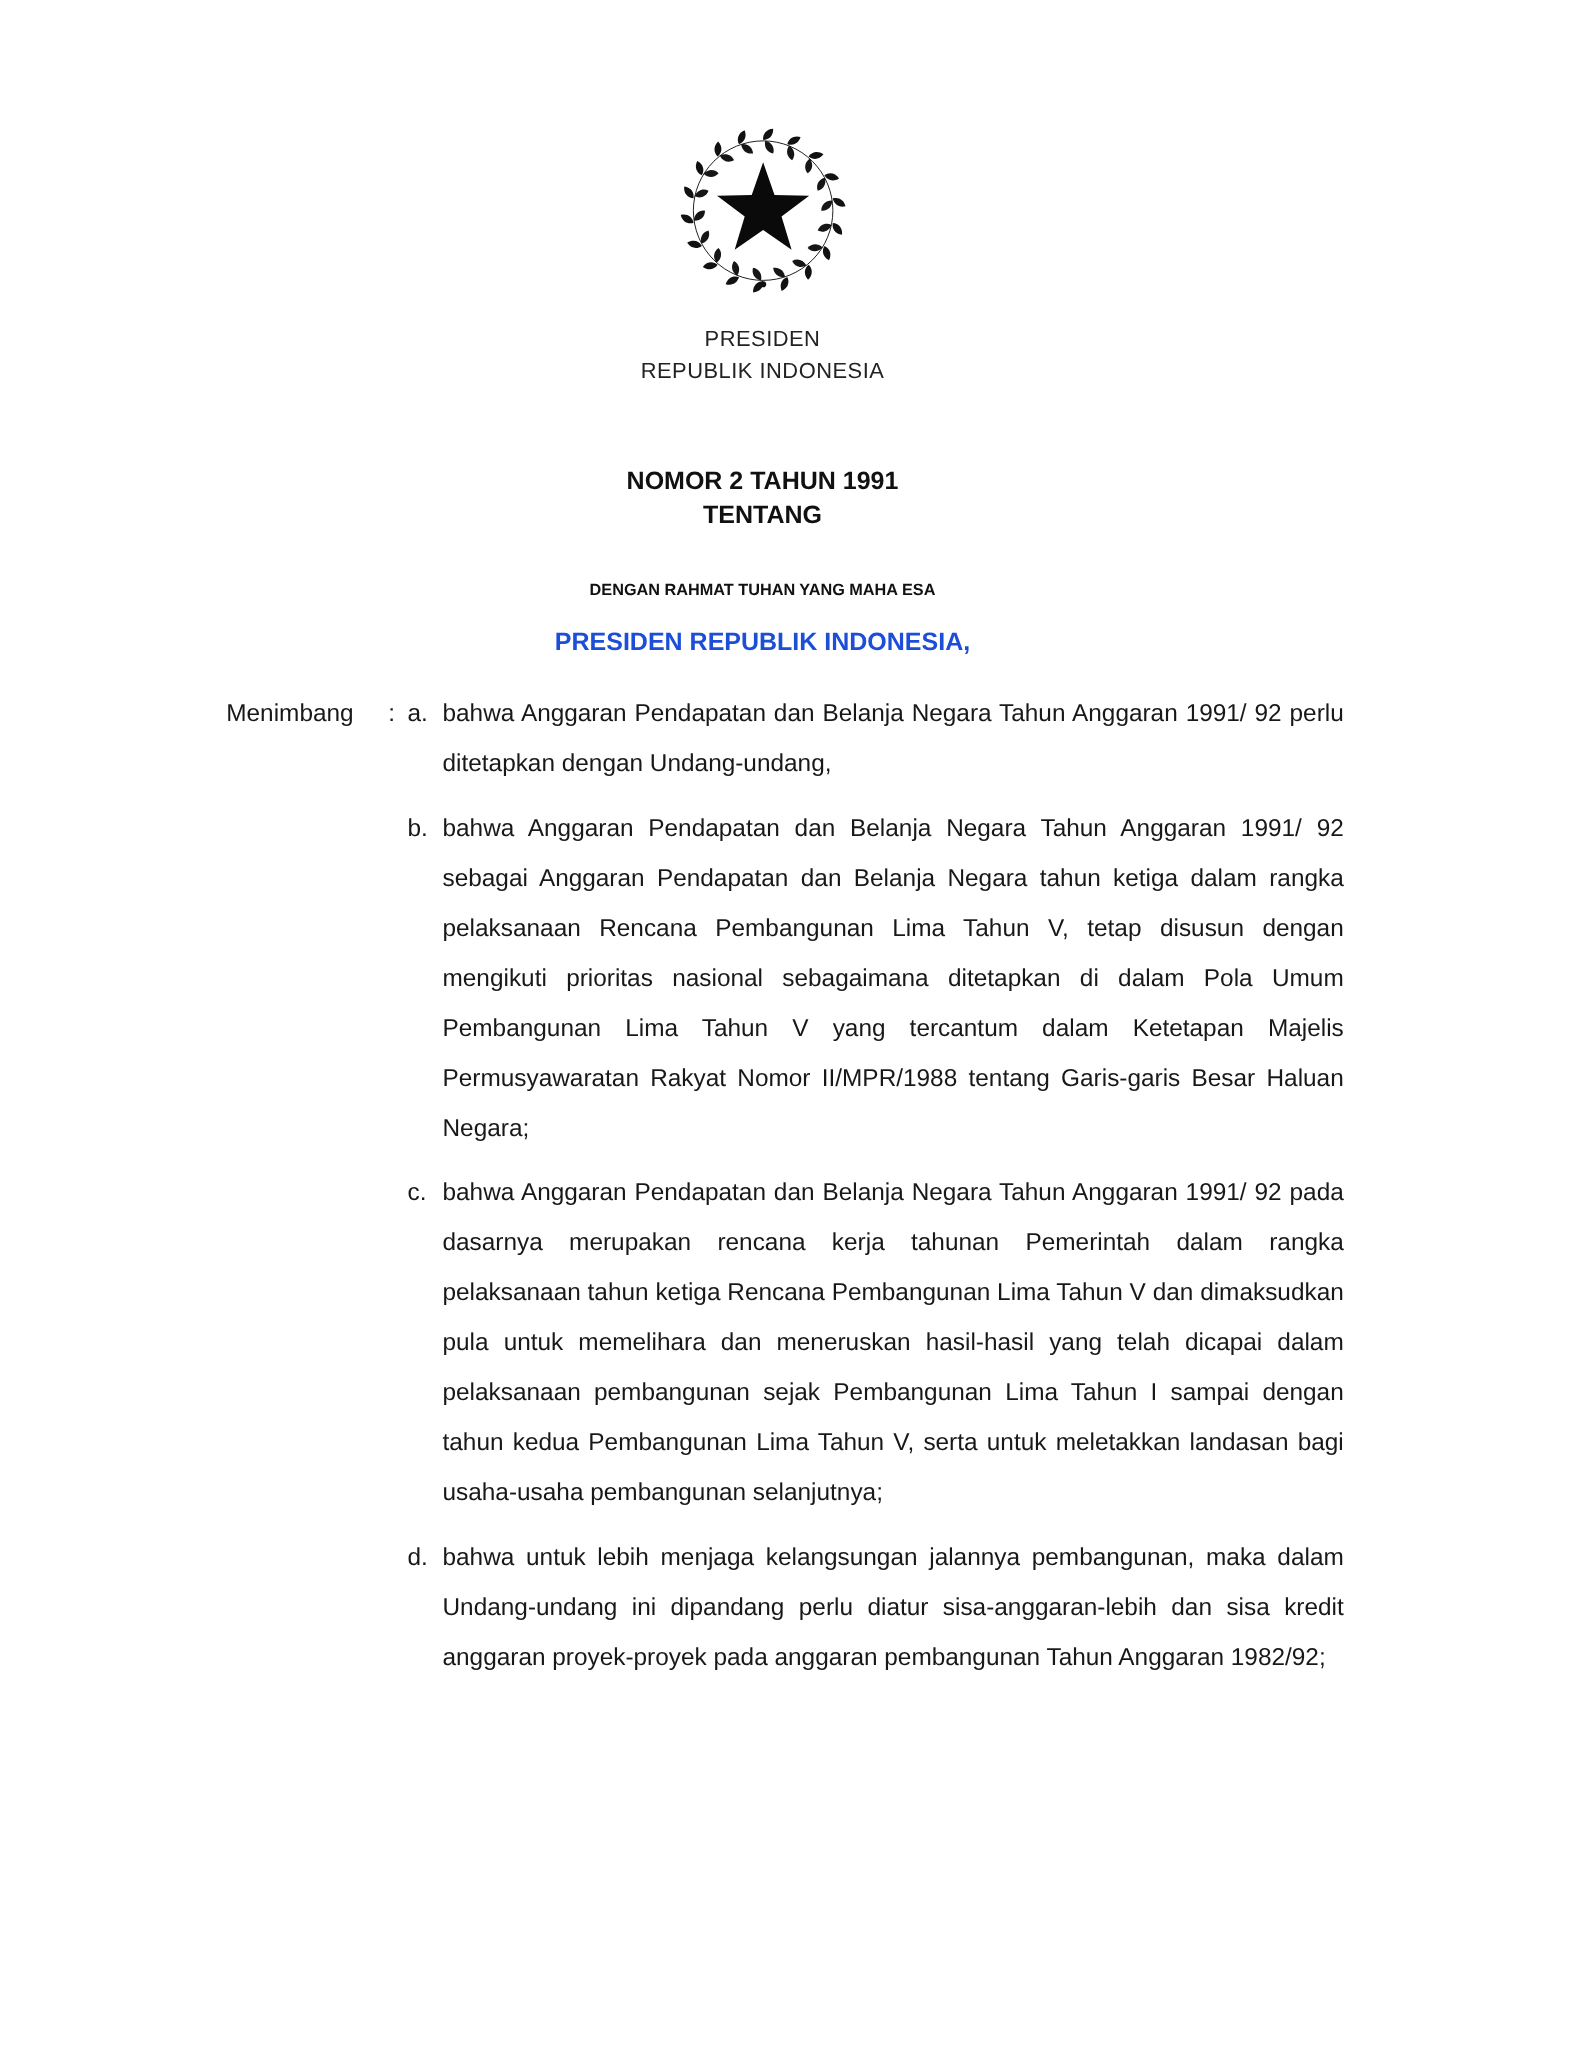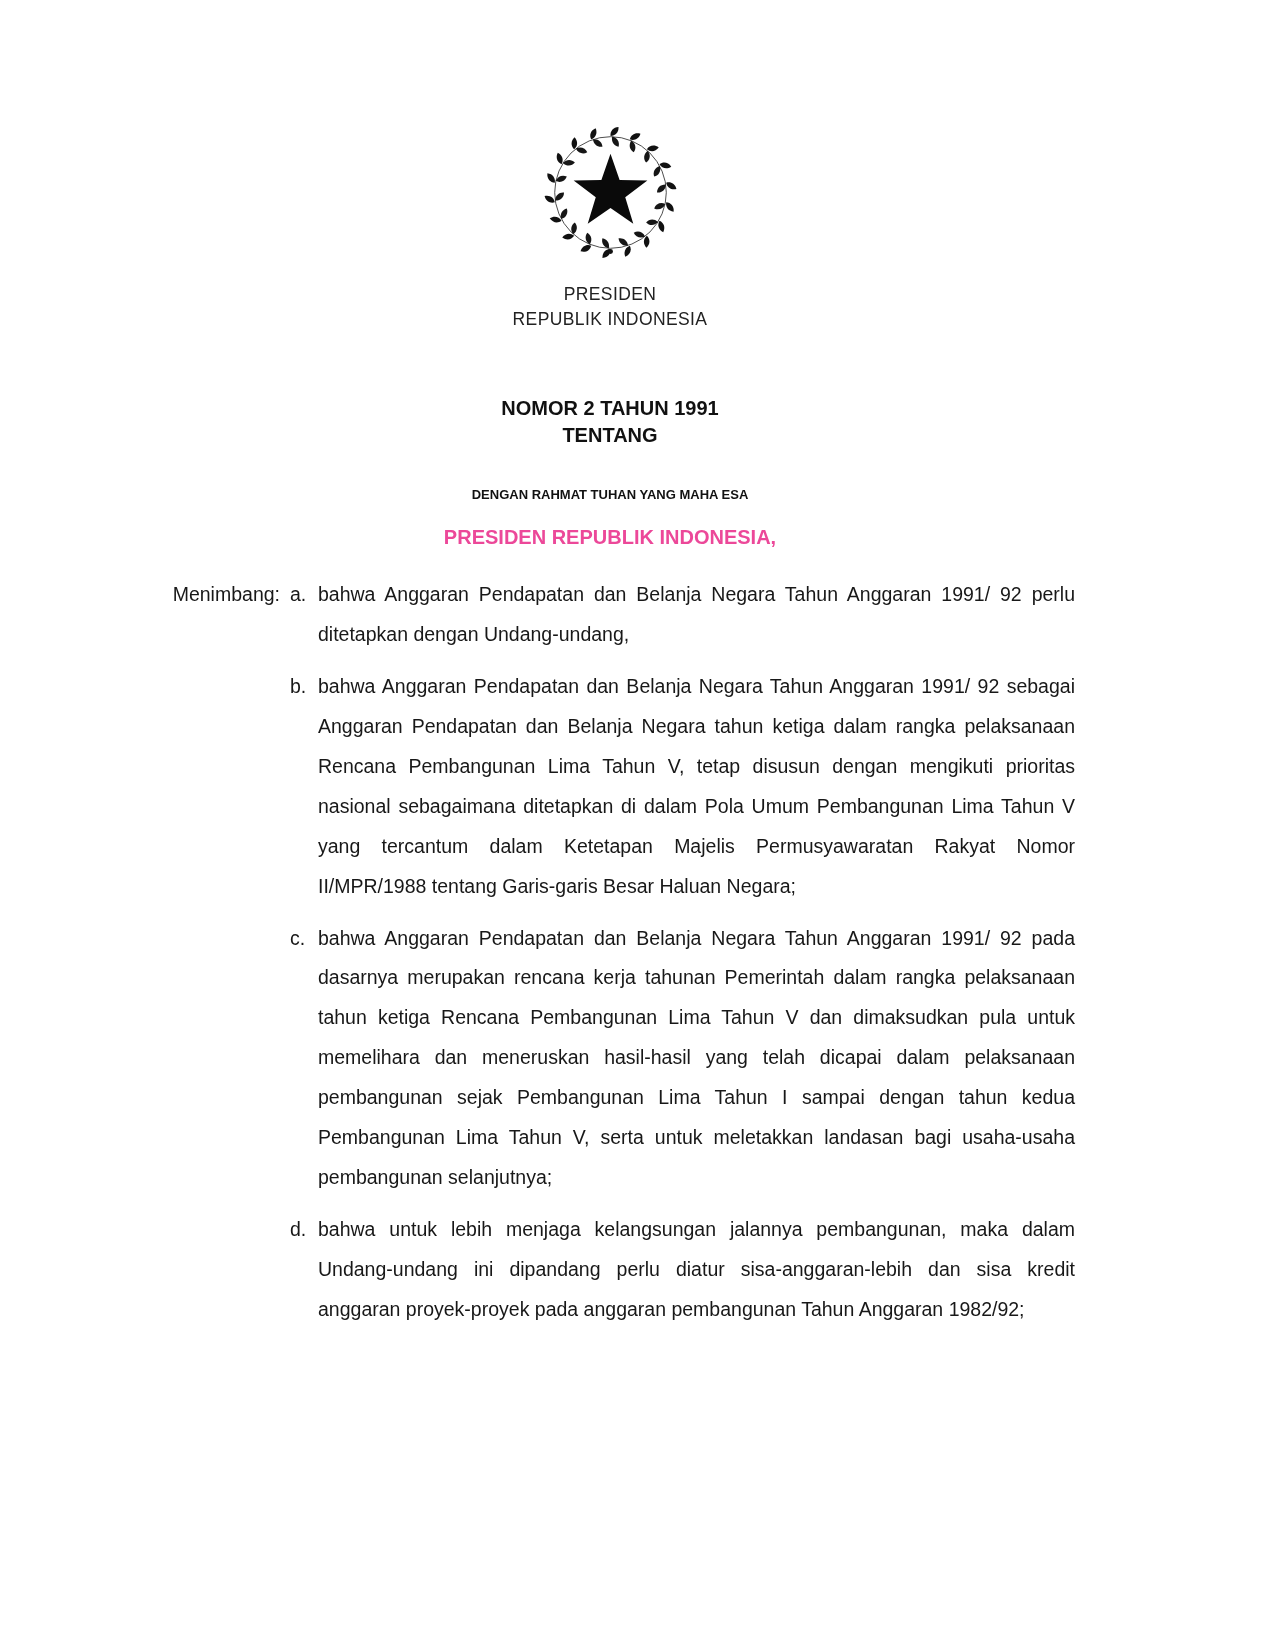--- a/index.html
+++ b/index.html
@@ -8,21 +8,21 @@
     width: 1275px;
     height: 1650px;
     font-family: "Liberation Sans", sans-serif;
     color: #1a1a1a;
     overflow: hidden;
     position: relative;
   }
   .page {
     width: 100%;
     height: 100%;
-    padding: 115px 200px 0 145px; 
+    padding: 91px 200px 0 145px; 
   }
   .emblem-block { text-align: center; }
   .emblem-block svg { display: inline-block; }
   .letterhead {
     margin-top: 8px;
     font-size: 17.5px;
     line-height: 1.45;
     letter-spacing: 0.4px;
     color: #222;
     text-align: center;
@@ -40,34 +40,35 @@
     text-align: center;
     font-weight: bold;
     font-size: 13px;
     color: #111;
   }
   .authority {
     margin-top: 24px;
     text-align: center;
     font-weight: bold;
     font-size: 20px;
-    color: #ec4899;
+    color: #1d4ed8;
   }
   .considerations {
     margin-top: 26px;
     display: flex;
     font-size: 19.5px;
     color: #181818;
   }
   .consider-label {
     width: 135px;
     flex-shrink: 0;
     display: flex;
-    justify-content: flex-end;
+    justify-content: space-between;
     line-height: 2.05;
+    margin-left: 36px;
   }
   .consider-items {
     flex: 1;
     margin-left: 10px;
   }
   .consider-item {
     display: flex;
     margin-bottom: 12px;
   }
   .consider-item .letter {

